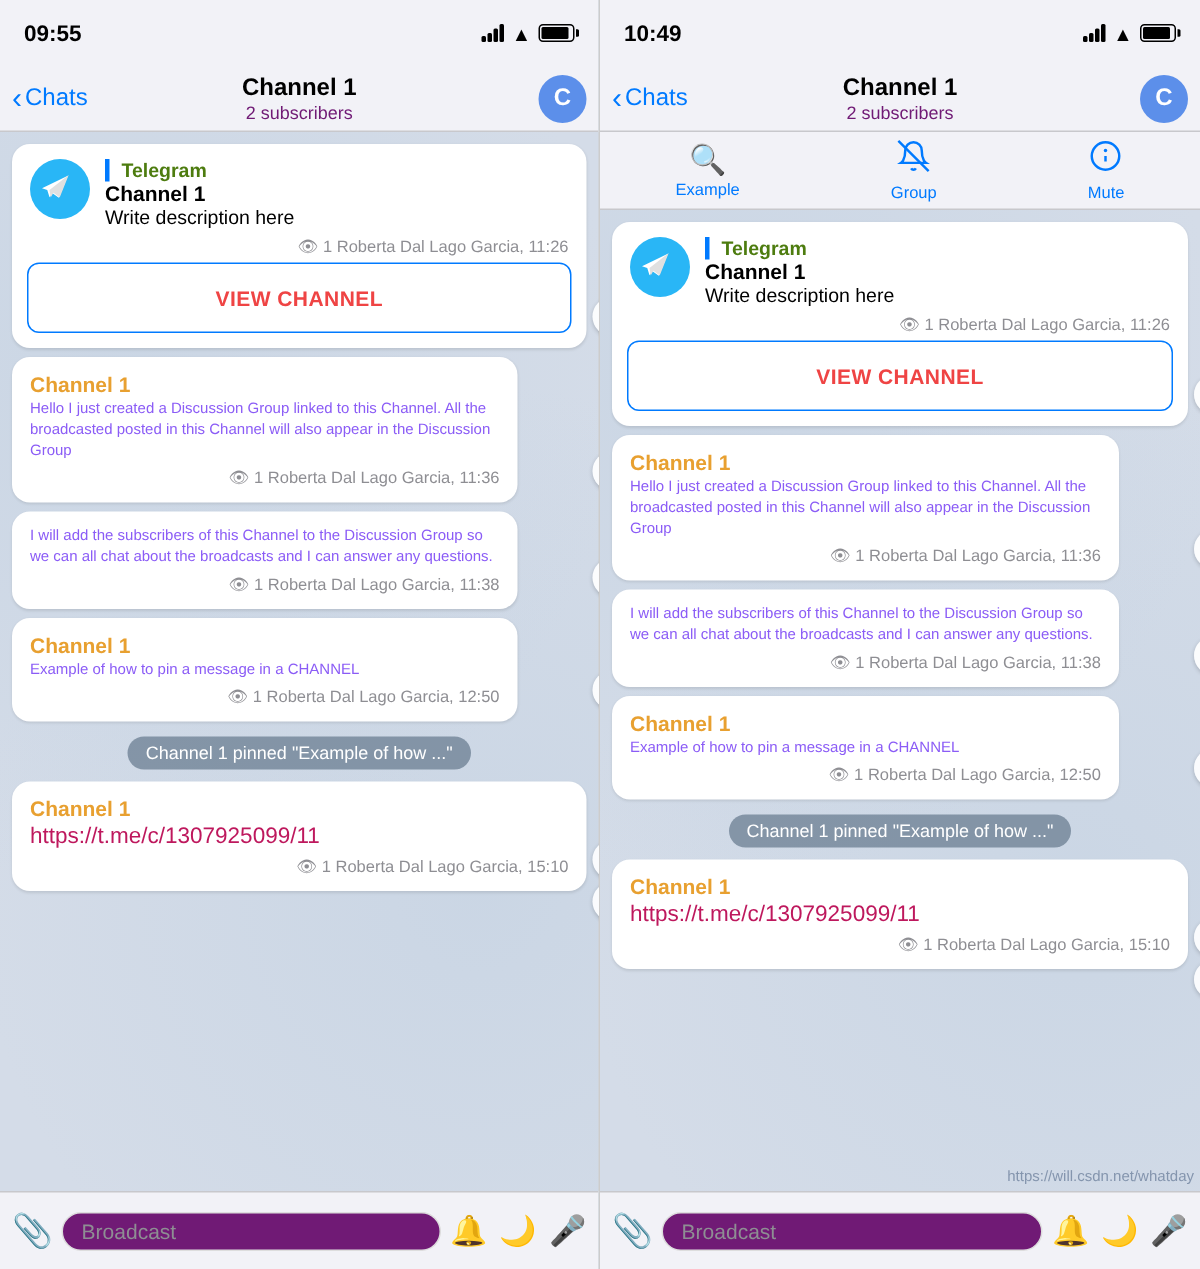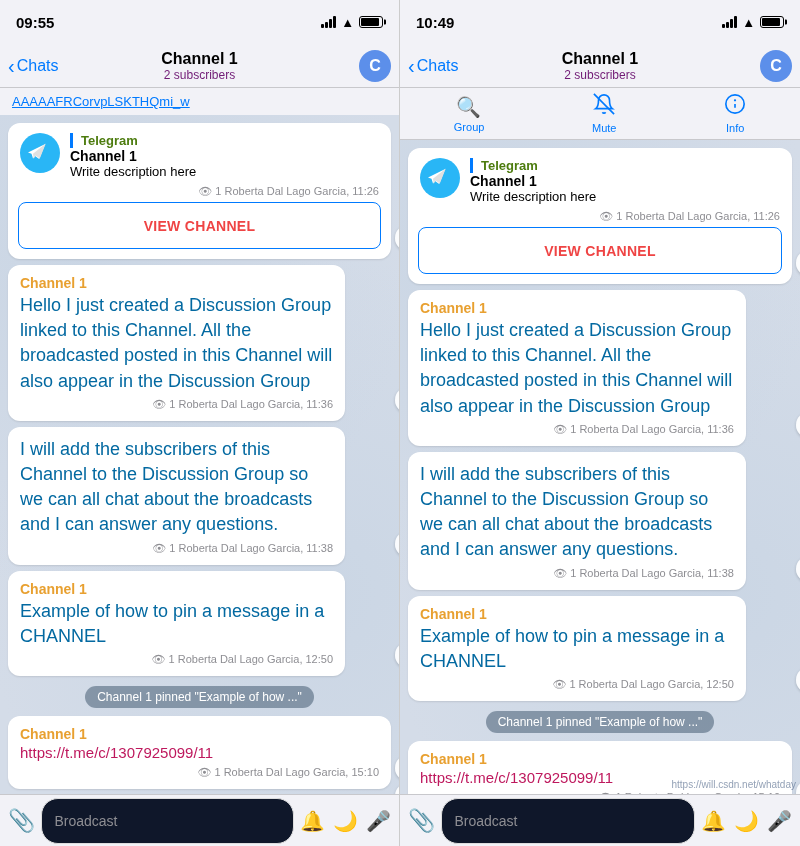--- a/index.html
+++ b/index.html
@@ -225,22 +225,22 @@
     }
 
     .channel-name {
       color: #e8a030;
       font-size: 14px;
       font-weight: 600;
       margin-bottom: 2px;
     }
 
     .message-text {
-      font-size: 18px;
-      color: #0369a1;
+      font-size: 10px;
+      color: #8b5cf6;
       line-height: 1.4;
     }
 
     .message-meta {
       font-size: 11px;
       color: #8e8e93;
       text-align: right;
       margin-top: 4px;
     }
 
@@ -388,24 +388,24 @@
       z-index: 10;
     }
 
     .input-attach {
       font-size: 22px;
       color: #8e8e93;
     }
 
     .input-field {
       flex: 1;
-      height: 46px;
+      height: 26px;
       border: 1px solid #ddd;
       border-radius: 17px;
-      background: #0f172a;
+      background: #701a75;
       padding: 0 12px;
       font-size: 14px;
       color: #8e8e93;
       display: flex;
       align-items: center;
     }
 
     .input-actions {
       display: flex;
       align-items: center;
@@ -476,23 +476,20 @@
         <span class="nav-back-chevron">‹</span>
         <span>Chats</span>
       </div>
       <div class="nav-title">
         <div class="nav-title-main">Channel 1</div>
         <div class="nav-title-sub">2 subscribers</div>
       </div>
       <div class="nav-avatar">C</div>
     </div>
 
-    <div class="channel-url-header">
-      <span>AAAAAFRCorvpLSKTHQmi_w</span>
-    </div>
 
     <div class="chat-area">
 
       <div class="message-wrapper">
         <div class="channel-intro-card">
           <div class="channel-intro-header">
             <div class="telegram-logo-svg">
               <svg viewBox="0 0 40 40" xmlns="http://www.w3.org/2000/svg">
                 <circle cx="20" cy="20" r="20" fill="#29b6f6"></circle>
                 <path d="M8 19.5l3.5 1.2 1.5 4.8 2-2.6 4.2 3 6-14.8-17.2 8.4z" fill="#fff"></path>
@@ -592,41 +589,41 @@
       <div class="nav-title">
         <div class="nav-title-main">Channel 1</div>
         <div class="nav-title-sub">2 subscribers</div>
       </div>
       <div class="nav-avatar">C</div>
     </div>
 
     <div class="action-toolbar">
       <div class="action-btn">
         <span class="action-btn-icon">🔍</span>
-        <span>Group</span>
+        <span>Example</span>
       </div>
       <div class="action-btn">
         <span class="action-btn-icon">
           <svg width="22" height="22" viewBox="0 0 24 24" fill="none" stroke="#007aff" stroke-width="1.8">
             <path d="M18 8A6 6 0 0 0 6 8c0 7-3 9-3 9h18s-3-2-3-9"></path>
             <path d="M13.73 21a2 2 0 0 1-3.46 0"></path>
             <line x1="1" y1="1" x2="23" y2="23"></line>
           </svg>
         </span>
-        <span>Mute</span>
+        <span>Group</span>
       </div>
       <div class="action-btn">
         <span class="action-btn-icon">
           <svg width="22" height="22" viewBox="0 0 24 24" fill="none" stroke="#007aff" stroke-width="1.8">
             <circle cx="12" cy="12" r="10"></circle>
             <line x1="12" y1="8" x2="12" y2="8" stroke-width="2.5" stroke-linecap="round"></line>
             <line x1="12" y1="12" x2="12" y2="16"></line>
           </svg>
         </span>
-        <span>Info</span>
+        <span>Mute</span>
       </div>
     </div>
 
     <div class="chat-area">
 
       <div class="message-wrapper">
         <div class="channel-intro-card">
           <div class="channel-intro-header">
             <div class="telegram-logo-svg">
               <svg viewBox="0 0 40 40" xmlns="http://www.w3.org/2000/svg">

